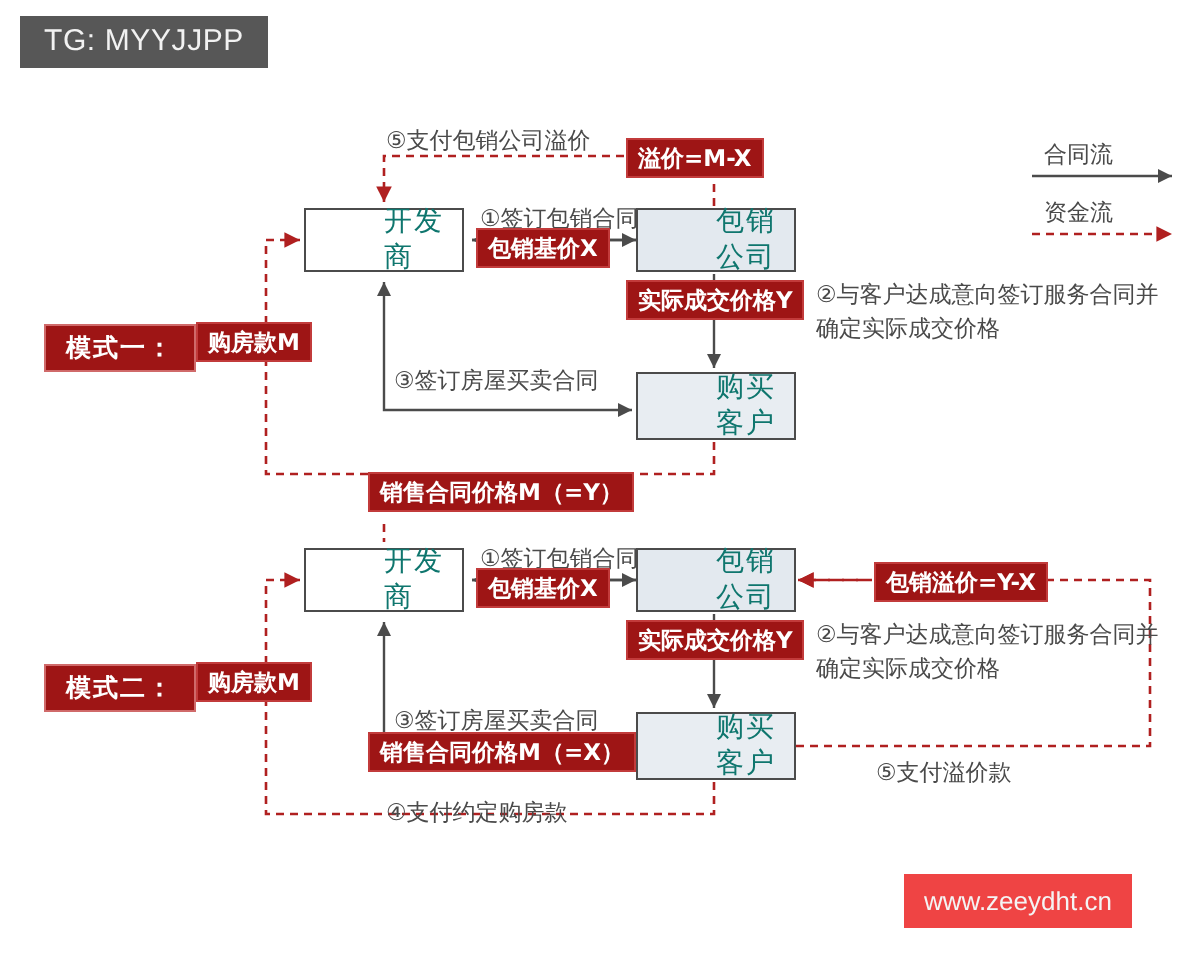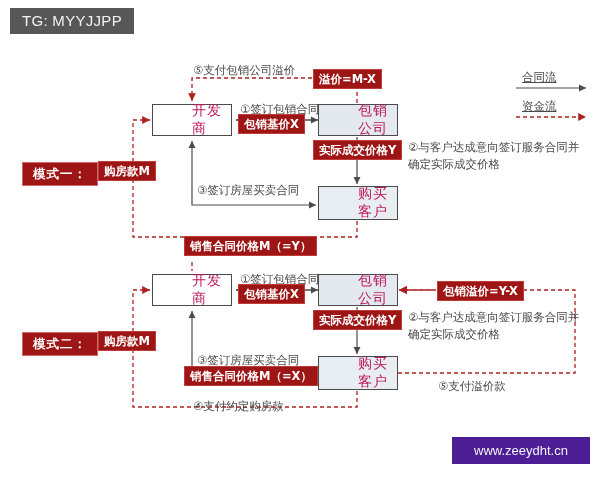--- a/index.html
+++ b/index.html
@@ -15,31 +15,31 @@
   
   .tg-banner{
     position:absolute;left:10px;top:8px;
     background:#575757;color:#f2f2f2;
     font-size:15px;letter-spacing:.3px;
     padding:4px 12px 5px 12px;
     font-family:"Liberation Sans",sans-serif;
   }
   .watermark{
     position:absolute;left:452px;top:437px;
-    background:#4c1d95;color:#f4f4f4;
-    font-size:13px;padding:6px 22px;
+    background:#ef4444;color:#f4f4f4;
+    font-size:13px;padding:6px 10px;
     font-family:"Liberation Sans",sans-serif;
   }
 
   
   .box{
     position:absolute;box-sizing:border-box;
     border:1.4px solid #4b4b4b;
     display:flex;align-items:center;justify-content:center;
-    font-size:14px;color:#be185d;letter-spacing:1px;
+    font-size:14px;color:#0f766e;letter-spacing:1px;
     background:#ffffff;
     padding-left:39px;
   }
   .box.dev{background:#ffffff;}
   .box.agency{background:#e3e9ef;}
   .box.client{background:#e8edf2;}
 
   
   .chip{
     position:absolute;box-sizing:border-box;
@@ -56,21 +56,21 @@
 
   
   .note{
     position:absolute;white-space:nowrap;
     font-size:11.5px;color:#4a4a4a;line-height:1.45;
   }
   .note.two{white-space:normal;width:175px;}
 
   
   .legend-label{
-    position:absolute;font-size:11.5px;color:#4a4a4a;white-space:nowrap;text-decoration:underline;
+    position:absolute;font-size:11.5px;color:#4a4a4a;white-space:nowrap;
   }
 </style>
 </head>
 <body>
 
 <div class="canvas">
 
   <svg class="lines" viewBox="0 0 600 480">
     <defs>
       <marker id="ah-gray" markerWidth="7" markerHeight="7" refX="6" refY="3" orient="auto">

